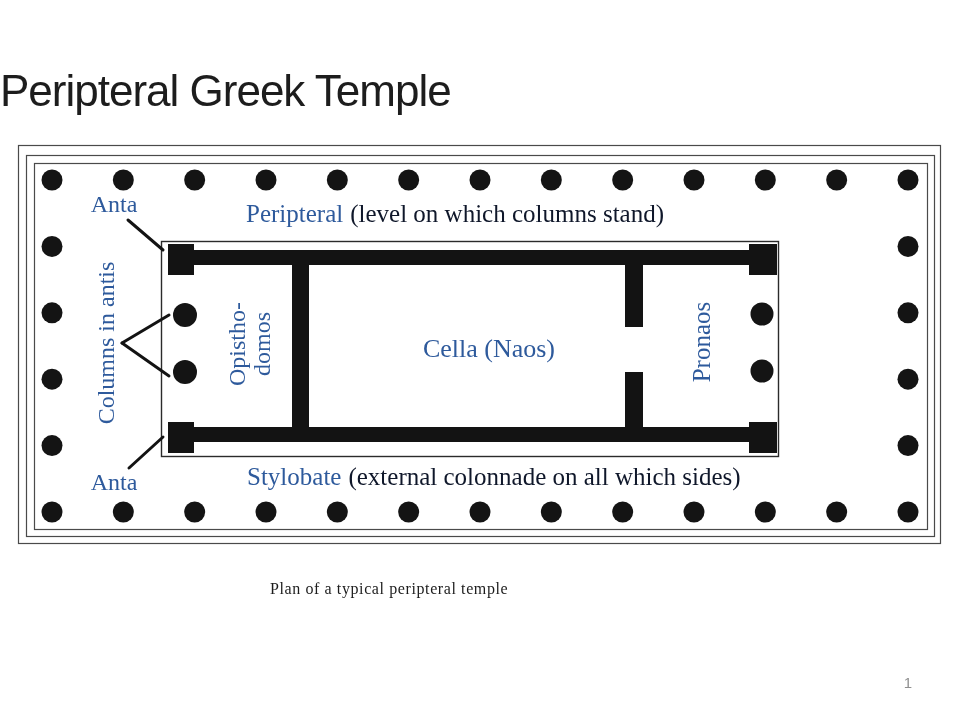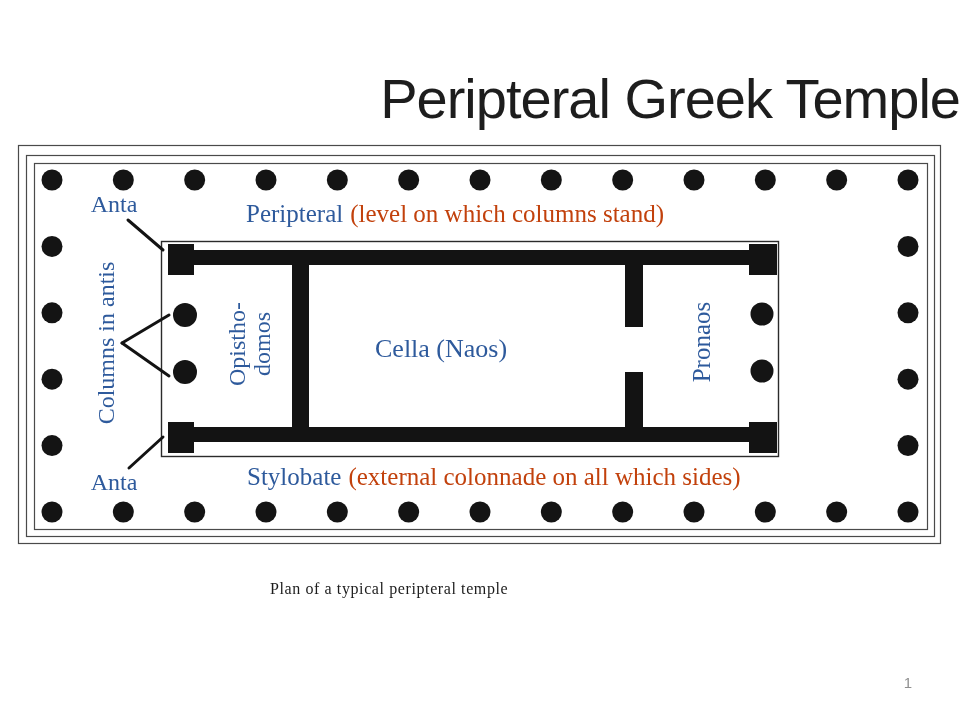--- a/index.html
+++ b/index.html
@@ -1,33 +1,33 @@
 <!DOCTYPE html>
 <html><head>
 <meta charset="utf-8">
 <style>
   html,body{margin:0;padding:0;}
   body{
     width:960px;height:720px;position:relative;background:#ffffff;
     font-family:"Liberation Serif","DejaVu Serif",serif;overflow:hidden;
   }
   .title{
-    position:absolute;left:0;top:66px;width:960px;text-align:right;
+    position:absolute;left:0;top:66px;width:960px;text-align:left;
     font-family:"Liberation Sans","DejaVu Sans",sans-serif;
-    font-size:56px;letter-spacing:-1px;color:#1d1d1d;white-space:nowrap;
+    font-size:44px;letter-spacing:-1px;color:#1d1d1d;white-space:nowrap;
   }
   svg.plan{position:absolute;left:0;top:0;}
   .frame{fill:none;stroke:#4a4a4a;stroke-width:1.2;}
   .naos-outline{fill:#ffffff;stroke:#2b2b2b;stroke-width:1.4;}
   .wall{fill:#131313;stroke:none;}
   .peri-dot{fill:#141414;}
   .porch-dot{fill:#141414;}
   .leader{stroke:#131313;stroke-width:3;stroke-linecap:round;}
   .lbl{position:absolute;color:#2e5a9c;white-space:nowrap;}
-  .lbl .desc{color:#c2410c;margin-left:7px;}
+  .lbl .desc{color:#0f172a;margin-left:7px;}
   .sz24{font-size:24px;}
   .sz25{font-size:25px;}
   .sz26{font-size:26px;}
   .rot{transform:rotate(-90deg);text-align:center;line-height:1.04;}
   .caption{
     position:absolute;left:270px;top:580px;font-size:16px;color:#1c1c1c;
     letter-spacing:0.6px;white-space:nowrap;
   }
   .page-number{
     position:absolute;left:898px;top:674px;width:20px;text-align:center;
@@ -111,21 +111,21 @@
 
 <div class="lbl sz25" style="left:246px;top:200px;"><span>Peripteral</span><span class="desc">(level on which columns stand)</span></div>
 
 <div class="lbl sz24 rot" style="left:17px;top:330px;width:180px;height:26px;">Columns in antis</div>
 
 <div class="lbl sz24 rot" style="left:196px;top:318px;width:110px;height:52px;">
     <div>Opistho-</div>
     <div>domos</div>
   </div>
 
-<div class="lbl sz26" style="left:375px;top:334px;width:180px;text-align:left;">Cella (Naos)</div>
+<div class="lbl sz26" style="left:375px;top:334px;width:180px;text-align:right;">Cella (Naos)</div>
 
 <div class="lbl sz25 rot" style="left:652px;top:329px;width:100px;height:26px;">Pronaos</div>
 
 <div class="lbl sz24" style="left:84px;top:469px;width:60px;text-align:center;">Anta</div>
 
 <div class="lbl sz25" style="left:247px;top:463px;"><span>Stylobate</span><span class="desc">(external colonnade on all which sides)</span></div>
 
 <div class="caption">Plan of a typical peripteral temple</div>
 
 <div class="page-number">1</div>

